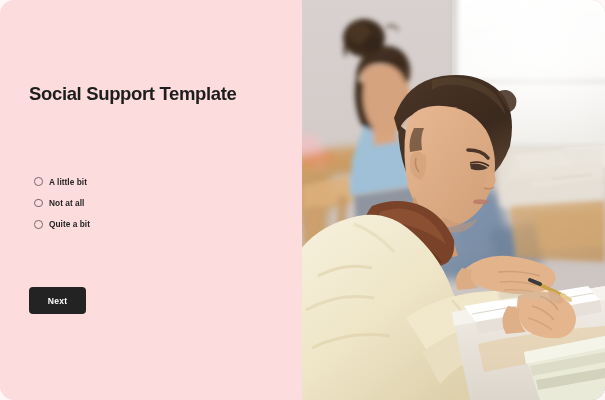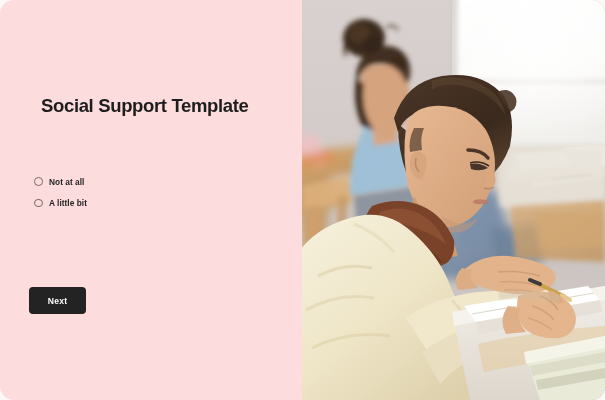--- a/index.html
+++ b/index.html
@@ -39,21 +39,21 @@
     height: 400px;
     background: #fcdcdc;
     flex: 0 0 302px;
     box-sizing: border-box;
     padding: 0 28px;
   }
   .form-title {
     position: absolute;
     left: 29px;
     top: 84px;
-    margin: 12px;
+    margin: 0;
     font-size: 18.5px;
     font-weight: 700;
     letter-spacing: -0.35px;
     color: #1d1d1d;
     line-height: 1.1;
     white-space: nowrap;
   }
   .form-question {
     position: absolute;
     left: 29px;
@@ -134,25 +134,29 @@
   <div class="card">
 
     <section class="form-panel">
 
       <h1 class="form-title">Social Support Template</h1>
 
 
       <ul class="options">
         <li class="option-row">
           <span class="radio-circle"></span>
+          <span class="option-label">A little bit</span>
+        </li>
+        <li class="option-row">
+          <span class="radio-circle"></span>
           <span class="option-label">Not at all</span>
         </li>
         <li class="option-row">
           <span class="radio-circle"></span>
-          <span class="option-label">A little bit</span>
+          <span class="option-label">Quite a bit</span>
         </li>
       </ul>
 
       <button class="next-button">Next</button>
     </section>
 
     <section class="photo-panel">
       <svg class="photo-svg" viewBox="0 0 303 400" preserveAspectRatio="xMidYMid slice">
         <defs>
           <linearGradient id="wallG" x1="0" y1="0" x2="0" y2="1">

